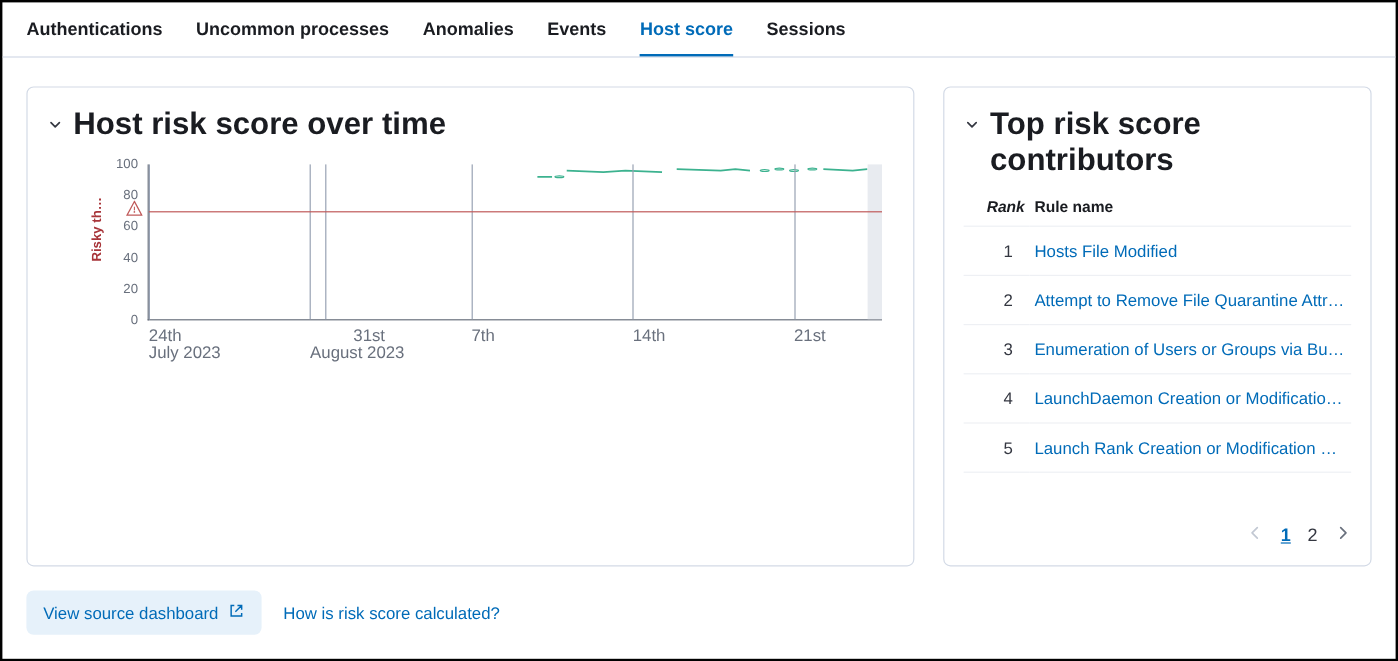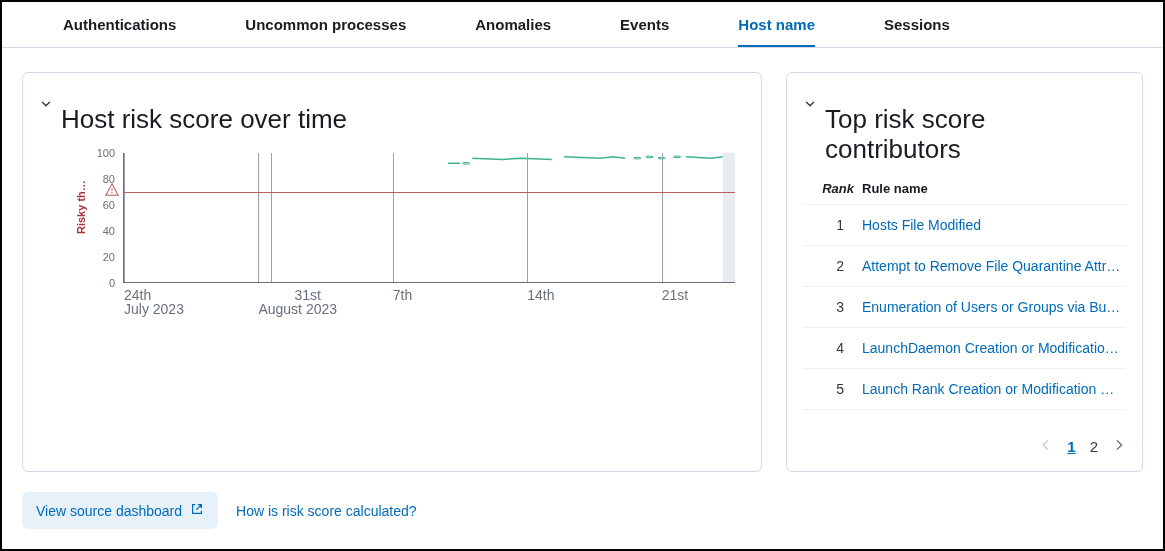--- a/index.html
+++ b/index.html
@@ -17,45 +17,43 @@
       gap: 28px;
       padding: 14px 20px 0 20px;
       border-bottom: 1px solid #d3dae6;
     }
     .tab {
       font-weight: 600;
       font-size: 15px;
       padding-bottom: 12px;
       cursor: pointer;
       color: #1a1c21;
-      margin-left: 41px;
     }
     .tab.active {
       color: #006bb8;
       border-bottom: 2px solid #006bb8;
     }
     .content {
       display: flex;
       gap: 24px;
       padding: 24px 20px 12px 20px;
     }
     .panel {
       border: 1px solid #d3dae6;
       border-radius: 6px;
       padding: 16px;
     }
     .panel-left { flex: 0 0 740px; height: 400px; position: relative; }
     .panel-right { flex: 1; height: 400px; display: flex; flex-direction: column; }
     .panel-title-row { display: flex; align-items: flex-start; gap: 8px; margin-bottom: 10px; }
     .panel-title {
       font-size: 26px;
-      font-weight: 400;
+      font-weight: 700;
       color: #1a1c21;
       line-height: 1.15;
-      margin-top: 16px;
     }
     .chevron {
       margin-top: 8px;
       flex-shrink: 0;
     }
     .chart-wrap {
       position: relative;
       margin-left: 30px;
       margin-right: 10px;
       height: 160px;
@@ -168,21 +166,21 @@
     .link-text { color: #006bb8; font-size: 14px; cursor: pointer; }
   </style>
 </head>
 <body>
 
 <div class="tabs">
   <div class="tab">Authentications</div>
   <div class="tab">Uncommon processes</div>
   <div class="tab">Anomalies</div>
   <div class="tab">Events</div>
-  <div class="tab active">Host name</div>
+  <div class="tab active">Host score</div>
   <div class="tab">Sessions</div>
 </div>
 
 <div class="content">
 
   <div class="panel panel-left">
     <div class="panel-title-row">
       <span class="chevron">
         <svg width="14" height="14" viewBox="0 0 16 16" fill="none">
             <path d="M4 6l4 4 4-4" stroke="#343741" stroke-width="1.6" stroke-linecap="round" stroke-linejoin="round"></path>

